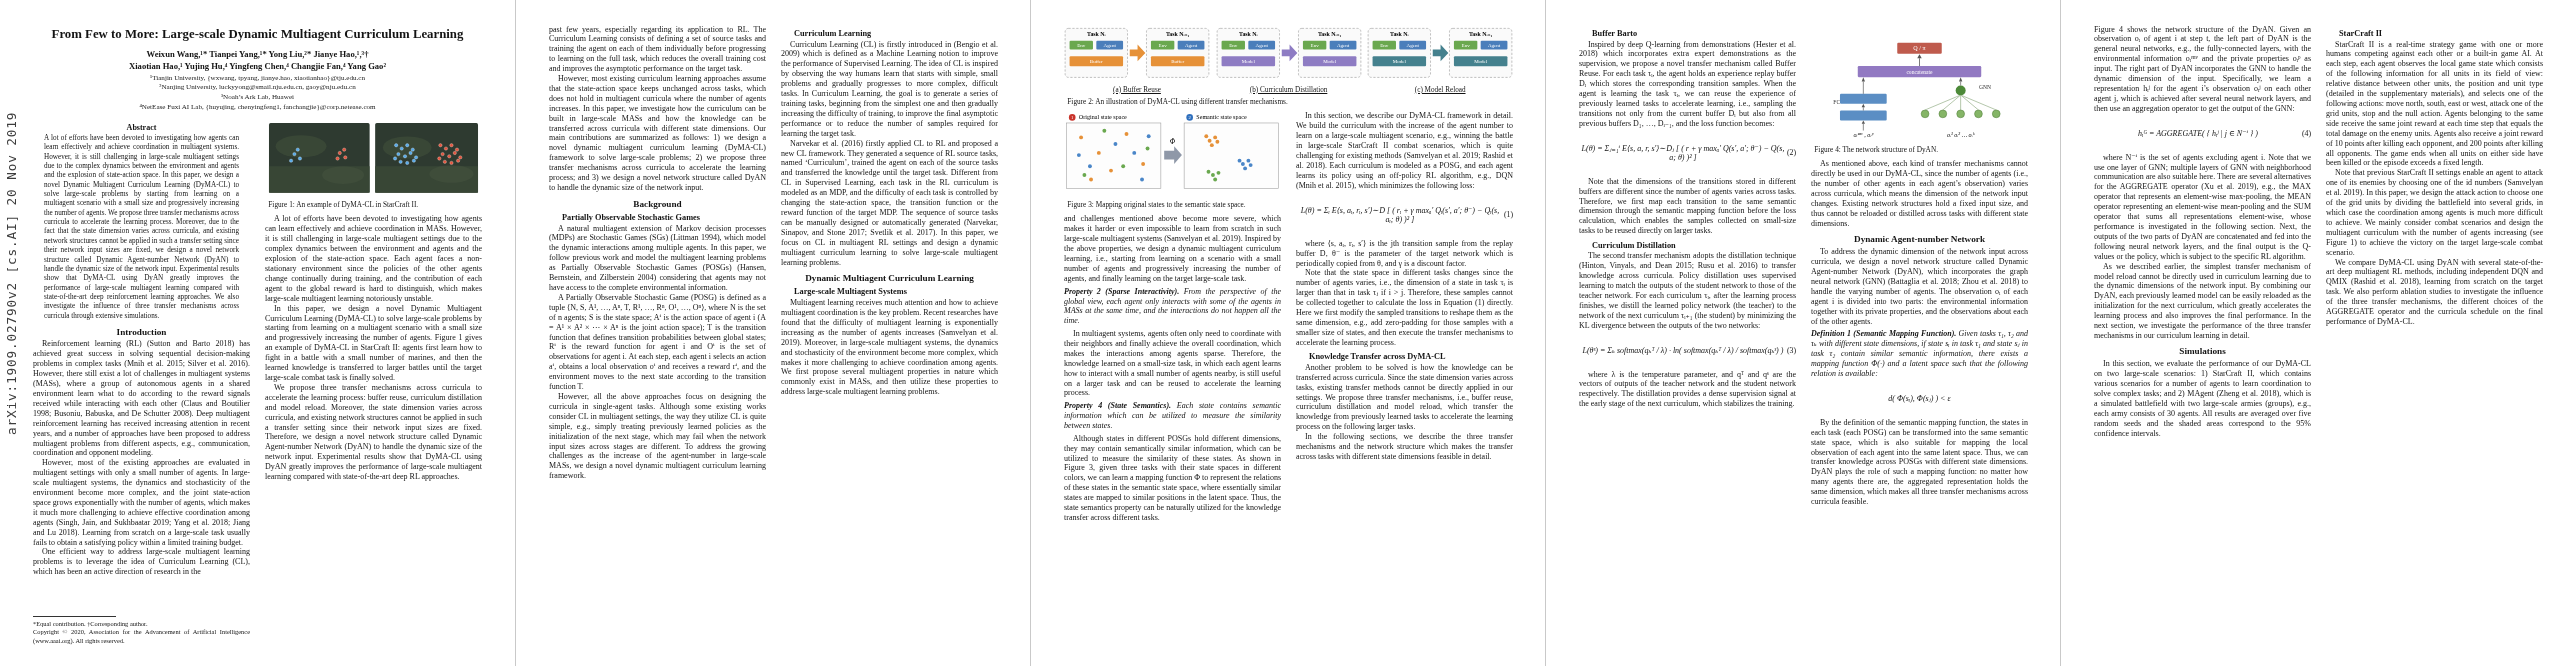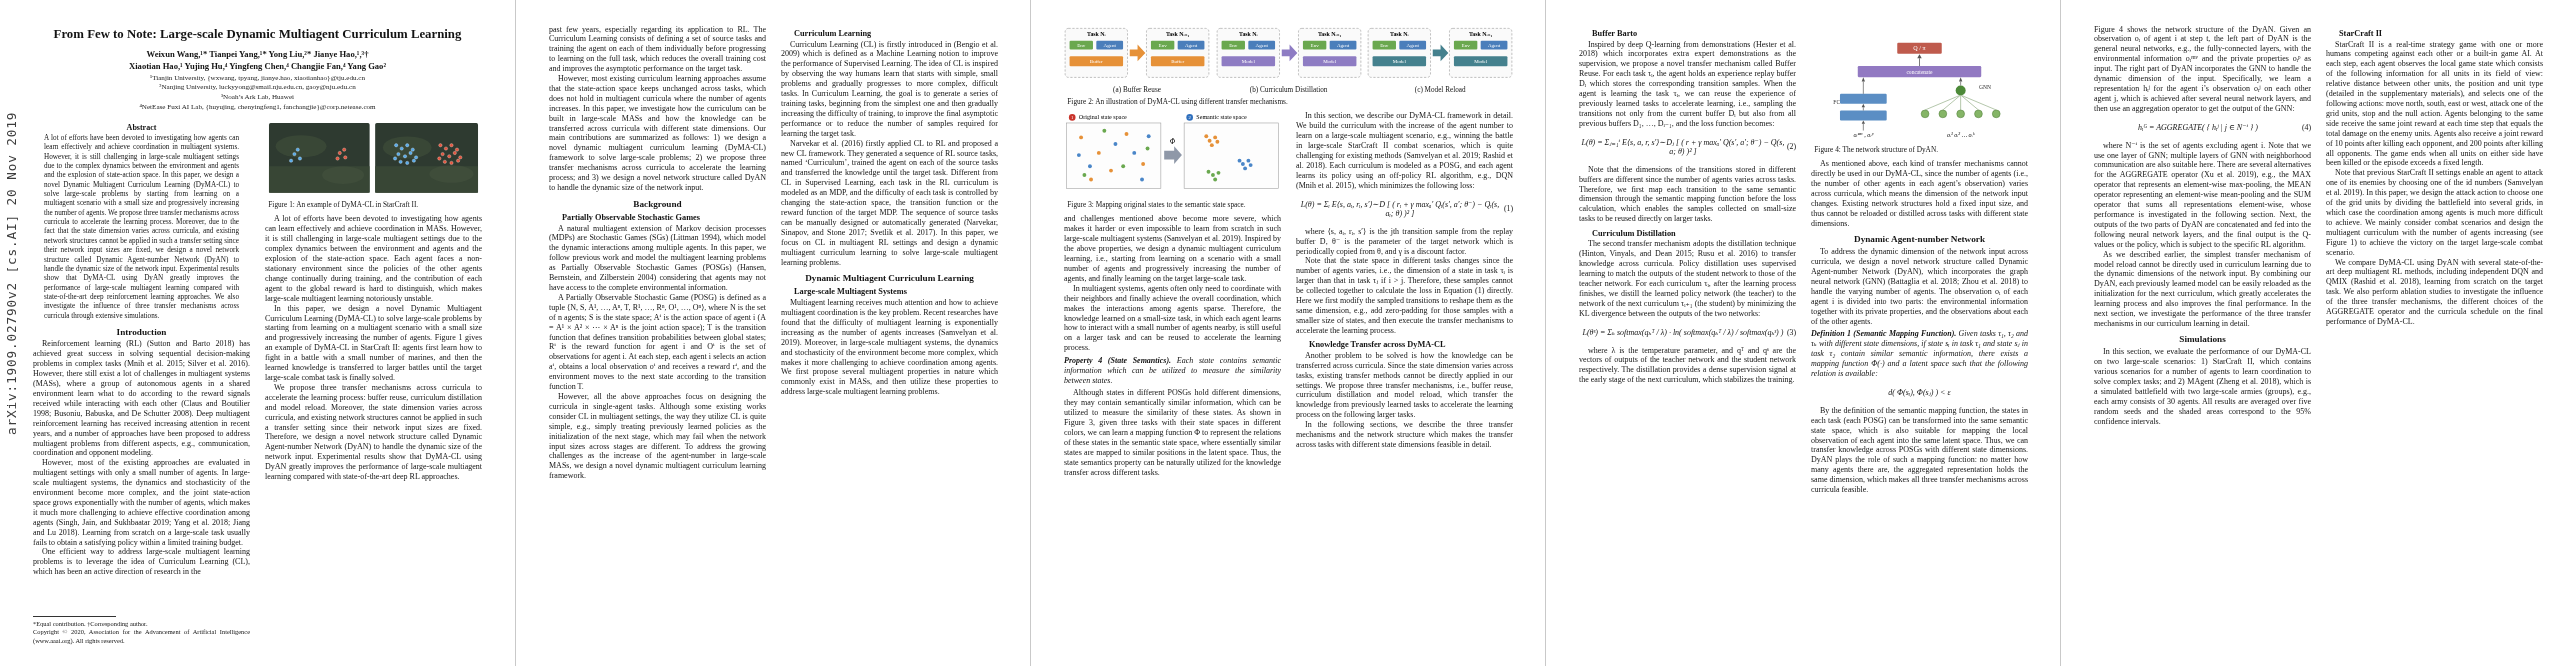--- a/index.html
+++ b/index.html
@@ -25,45 +25,45 @@
   .abstract { margin:2.2px 11px 4.4px; }
   .abshead  { text-align:center; font-weight:bold; font-size:8px; margin-bottom:2.2px; }
   .abstext  { font-size:7.2px; line-height:1.3; text-align:justify; }
 
   .h1b  { text-align:center; font-weight:bold; font-size:9.2px; margin:5.6px 0 2.8px; }
   .h2b  { font-weight:bold; font-size:8.3px; margin:4.4px 0 1.7px;padding-left:13px; }
   .para { font-size:8px; line-height:1.24; text-align:justify; text-indent:9px; }
   .para.noind { text-indent:0; }
   .propb { font-size:8px; line-height:1.24; text-align:justify; font-style:italic; margin:2.8px 0; }
   .propb b { font-style:italic; }
-  .eq   { display:flex; align-items:center; margin:9px 0; }
+  .eq   { display:flex; align-items:center; margin:15px 0; }
   .eqb  { flex:1; text-align:center; font-style:italic; font-size:8px; }
   .eqn  { font-size:7.8px; }
   .cap  { font-size:7.3px; text-align:left; margin:3.3px 3.3px 5.6px; }
   .subcap { font-size:7.2px; text-align:center; margin-top:1.1px; }
 
   .figure { margin-top:1.1px; }
   .fig2row { display:flex; gap:5.6px; justify-content:space-between; }
-  .fig2g { width:146px; flex:none; }
+  .fig2g { width:146px; flex:none;text-decoration:underline; }
 
   .footnotes { position:absolute; left:33px; bottom:22px; width:217px; }
   .fnrule { width:83px; border-top:0.6px solid #333; margin-bottom:2.8px; }
   .fn { font-size:6.4px; line-height:1.32; text-align:justify; }
 
   svg text { font-family:"Liberation Serif","DejaVu Serif",serif; }
 </style>
 </head>
 <body>
 
 <div class="canvas">
 
   <section class="page">
     <div class="stamp">arXiv:1909.02790v2  [cs.AI]  20 Nov 2019</div>
     <div>
-      <div class="title">From Few to Note: Large-scale Dynamic Multiagent Curriculum Learning</div>
+      <div class="title">From Few to More: Large-scale Dynamic Multiagent Curriculum Learning</div>
       <div class="authors">Weixun Wang,¹* Tianpei Yang,¹* Yong Liu,²* Jianye Hao,¹,³†</div>
       <div class="authors">Xiaotian Hao,¹ Yujing Hu,⁴ Yingfeng Chen,⁴ Changjie Fan,⁴ Yang Gao²</div>
       <div class="affil">¹Tianjin University, {wxwang, tpyang, jianye.hao, xiaotianhao}@tju.edu.cn</div>
       <div class="affil">²Nanjing University, luckyyong@smail.nju.edu.cn, gaoy@nju.edu.cn</div>
       <div class="affil">³Noah’s Ark Lab, Huawei</div>
       <div class="affil">⁴NetEase Fuxi AI Lab, {huyujing, chenyingfeng1, fanchangjie}@corp.netease.com</div>
     </div>
     <div class="cols">
       <div class="col">
         <div class="abstract">
@@ -307,20 +307,21 @@
                   <circle cx="278" cy="108" r="3.5"></circle>
                   <circle cx="260" cy="106" r="3.5"></circle>
                   <circle cx="272" cy="120" r="3.5"></circle>
                 </g>
             </g>
           </svg>
         </div>
         <div class="cap">Figure 3: Mapping original states to the semantic state space.</div>
         <div class="flow">
             <div class="para noind">and challenges mentioned above become more severe, which makes it harder or even impossible to learn from scratch in such large-scale multiagent systems (Samvelyan et al. 2019). Inspired by the above properties, we design a dynamic multiagent curriculum learning, i.e., starting from learning on a scenario with a small number of agents and progressively increasing the number of agents, and finally learning on the target large-scale task.</div>
+            <div class="propb"><b>Property 2 (Sparse Interactivity). </b><span>From the perspective of the global view, each agent only interacts with some of the agents in MASs at the same time, and the interactions do not happen all the time.</span></div>
             <div class="para">In multiagent systems, agents often only need to coordinate with their neighbors and finally achieve the overall coordination, which makes the interactions among agents sparse. Therefore, the knowledge learned on a small-size task, in which each agent learns how to interact with a small number of agents nearby, is still useful on a larger task and can be reused to accelerate the learning process.</div>
             <div class="propb"><b>Property 4 (State Semantics). </b><span>Each state contains semantic information which can be utilized to measure the similarity between states.</span></div>
             <div class="para">Although states in different POSGs hold different dimensions, they may contain semantically similar information, which can be utilized to measure the similarity of these states. As shown in Figure 3, given three tasks with their state spaces in different colors, we can learn a mapping function Φ to represent the relations of these states in the semantic state space, where essentially similar states are mapped to similar positions in the latent space. Thus, the state semantics property can be naturally utilized for the knowledge transfer across different tasks.</div>
           </div>
       </div>
       <div class="col">
         <div class="flow">
             <div class="para">In this section, we describe our DyMA-CL framework in detail. We build the curriculum with the increase of the agent number to learn on a large-scale multiagent scenario, e.g., winning the battle in large-scale StarCraft II combat scenarios, which is quite challenging for existing methods (Samvelyan et al. 2019; Rashid et al. 2018). Each curriculum is modeled as a POSG, and each agent learns its policy using an off-policy RL algorithm, e.g., DQN (Mnih et al. 2015), which minimizes the following loss:</div>
             <div class="eq">
               <span class="eqb">L(θ) = Σᵢ E⟨s, aᵢ, rᵢ, s′⟩∼D [ ( rᵢ + γ maxₐ′ Qᵢ(s′, a′; θ⁻) − Qᵢ(s, aᵢ; θ) )² ]</span>

